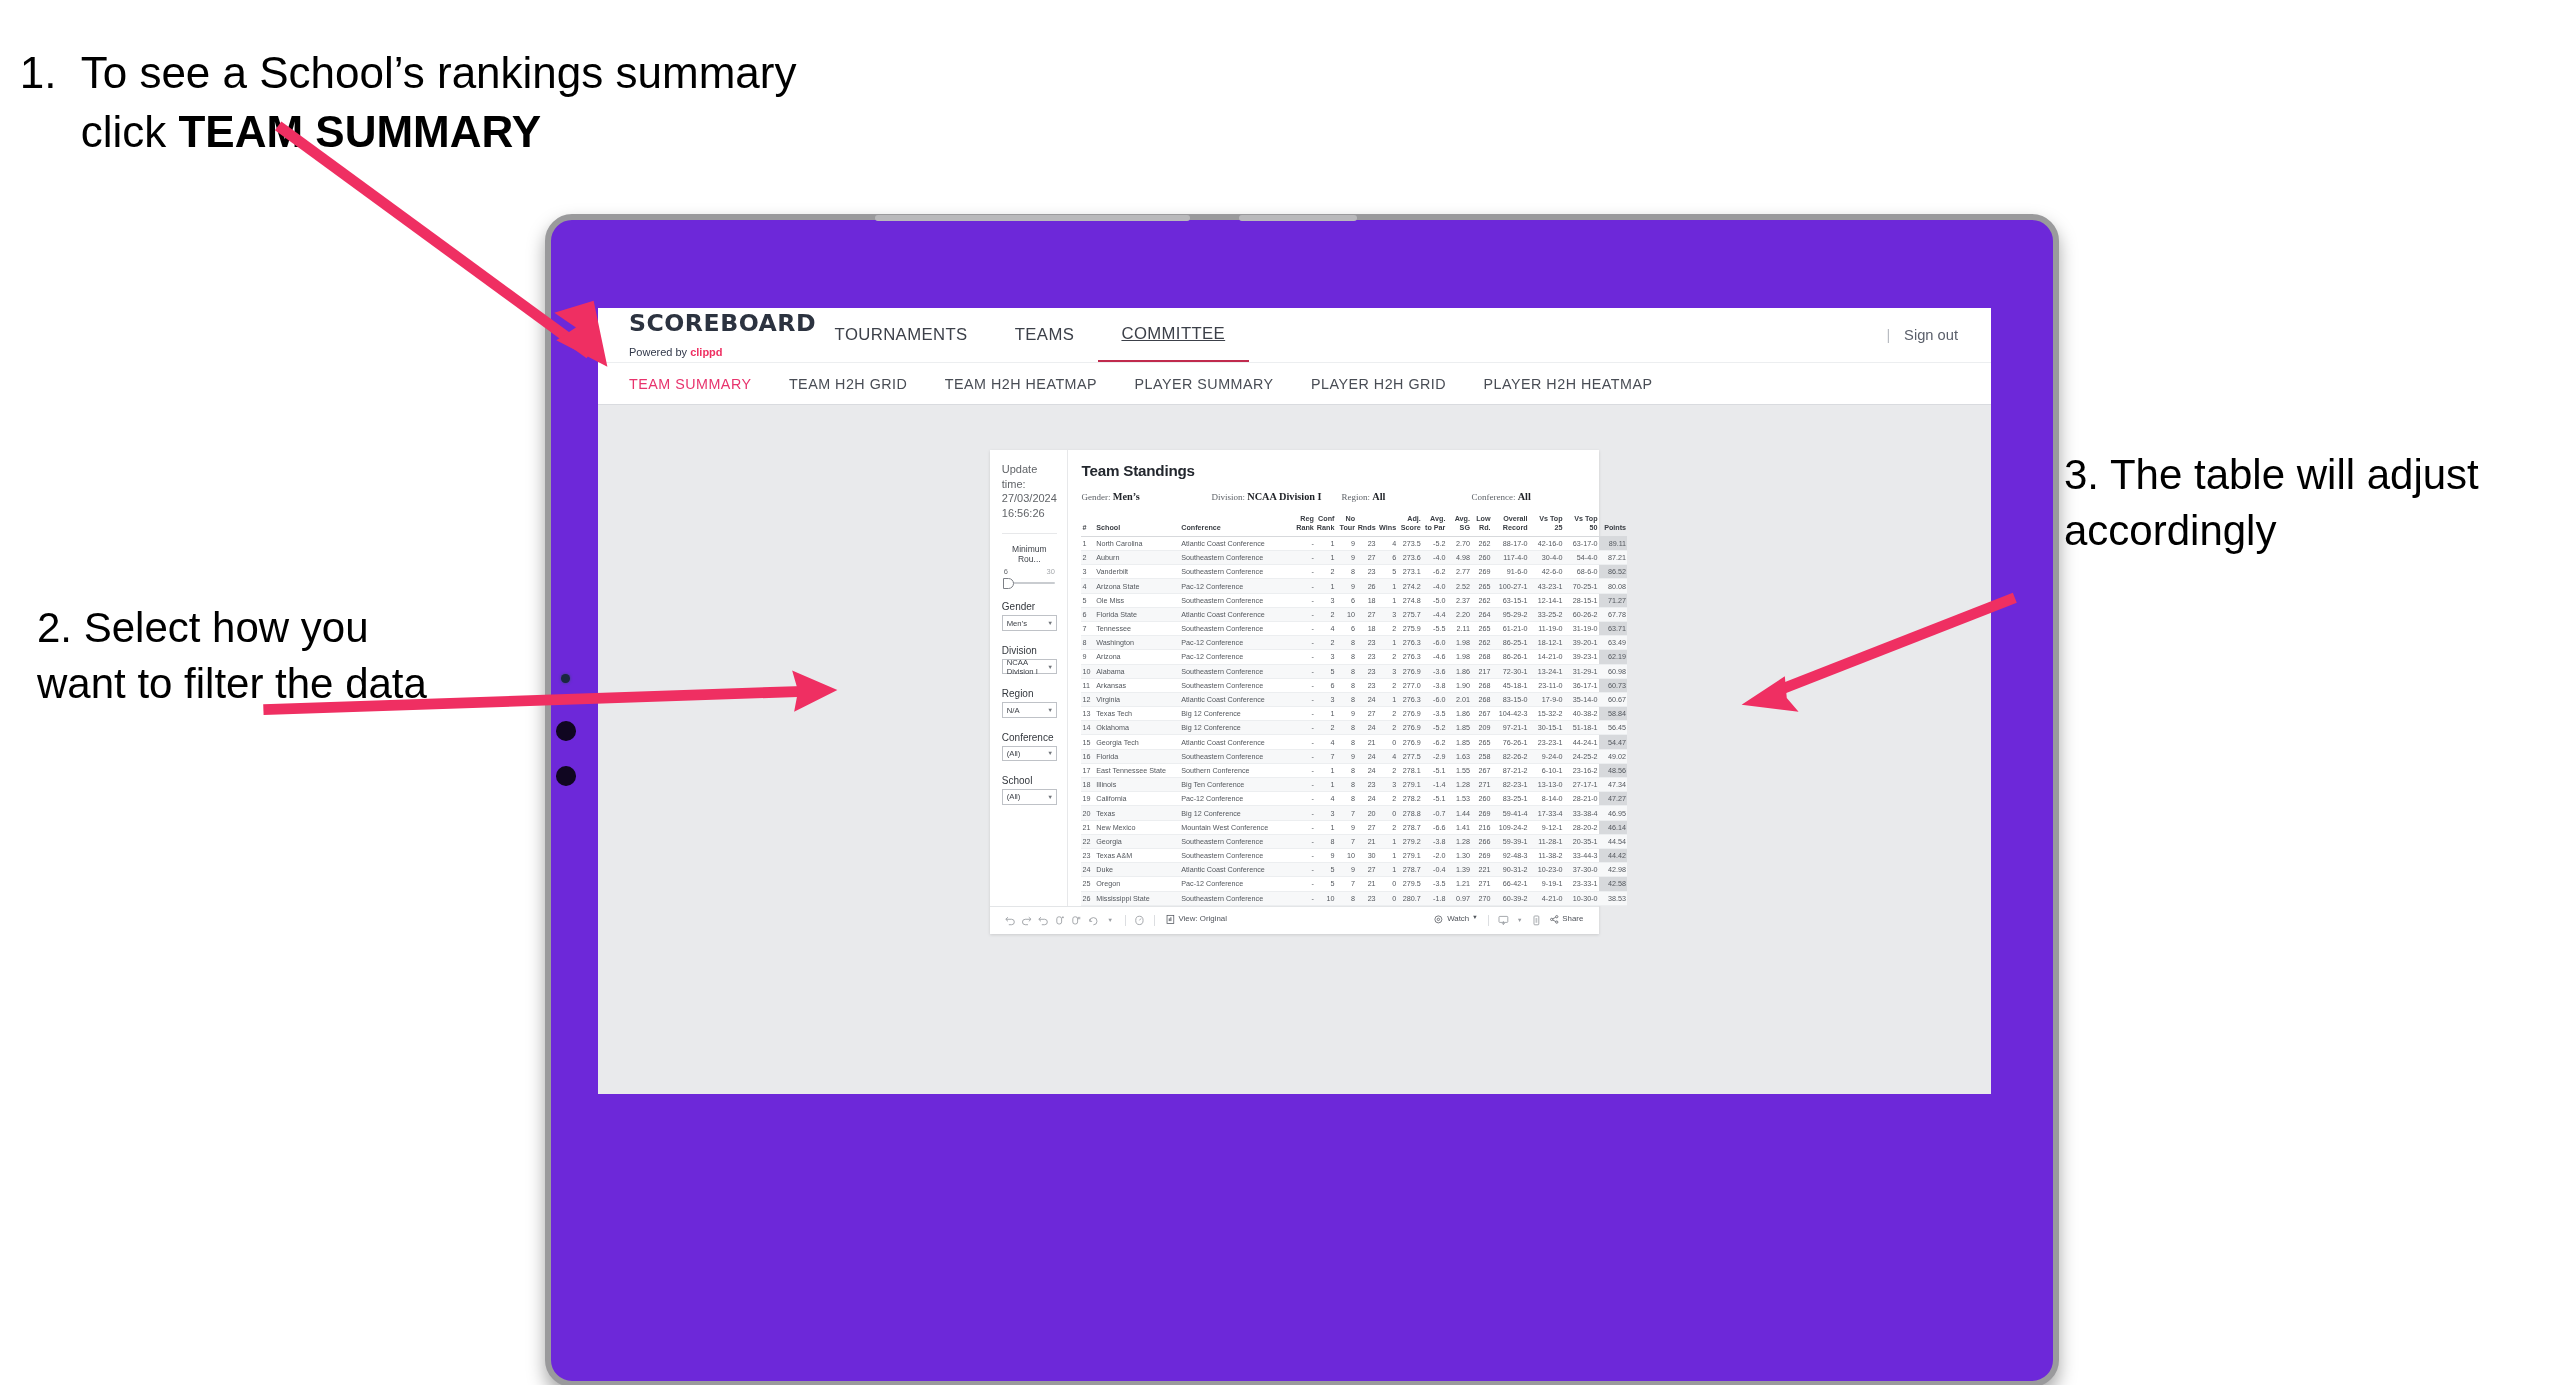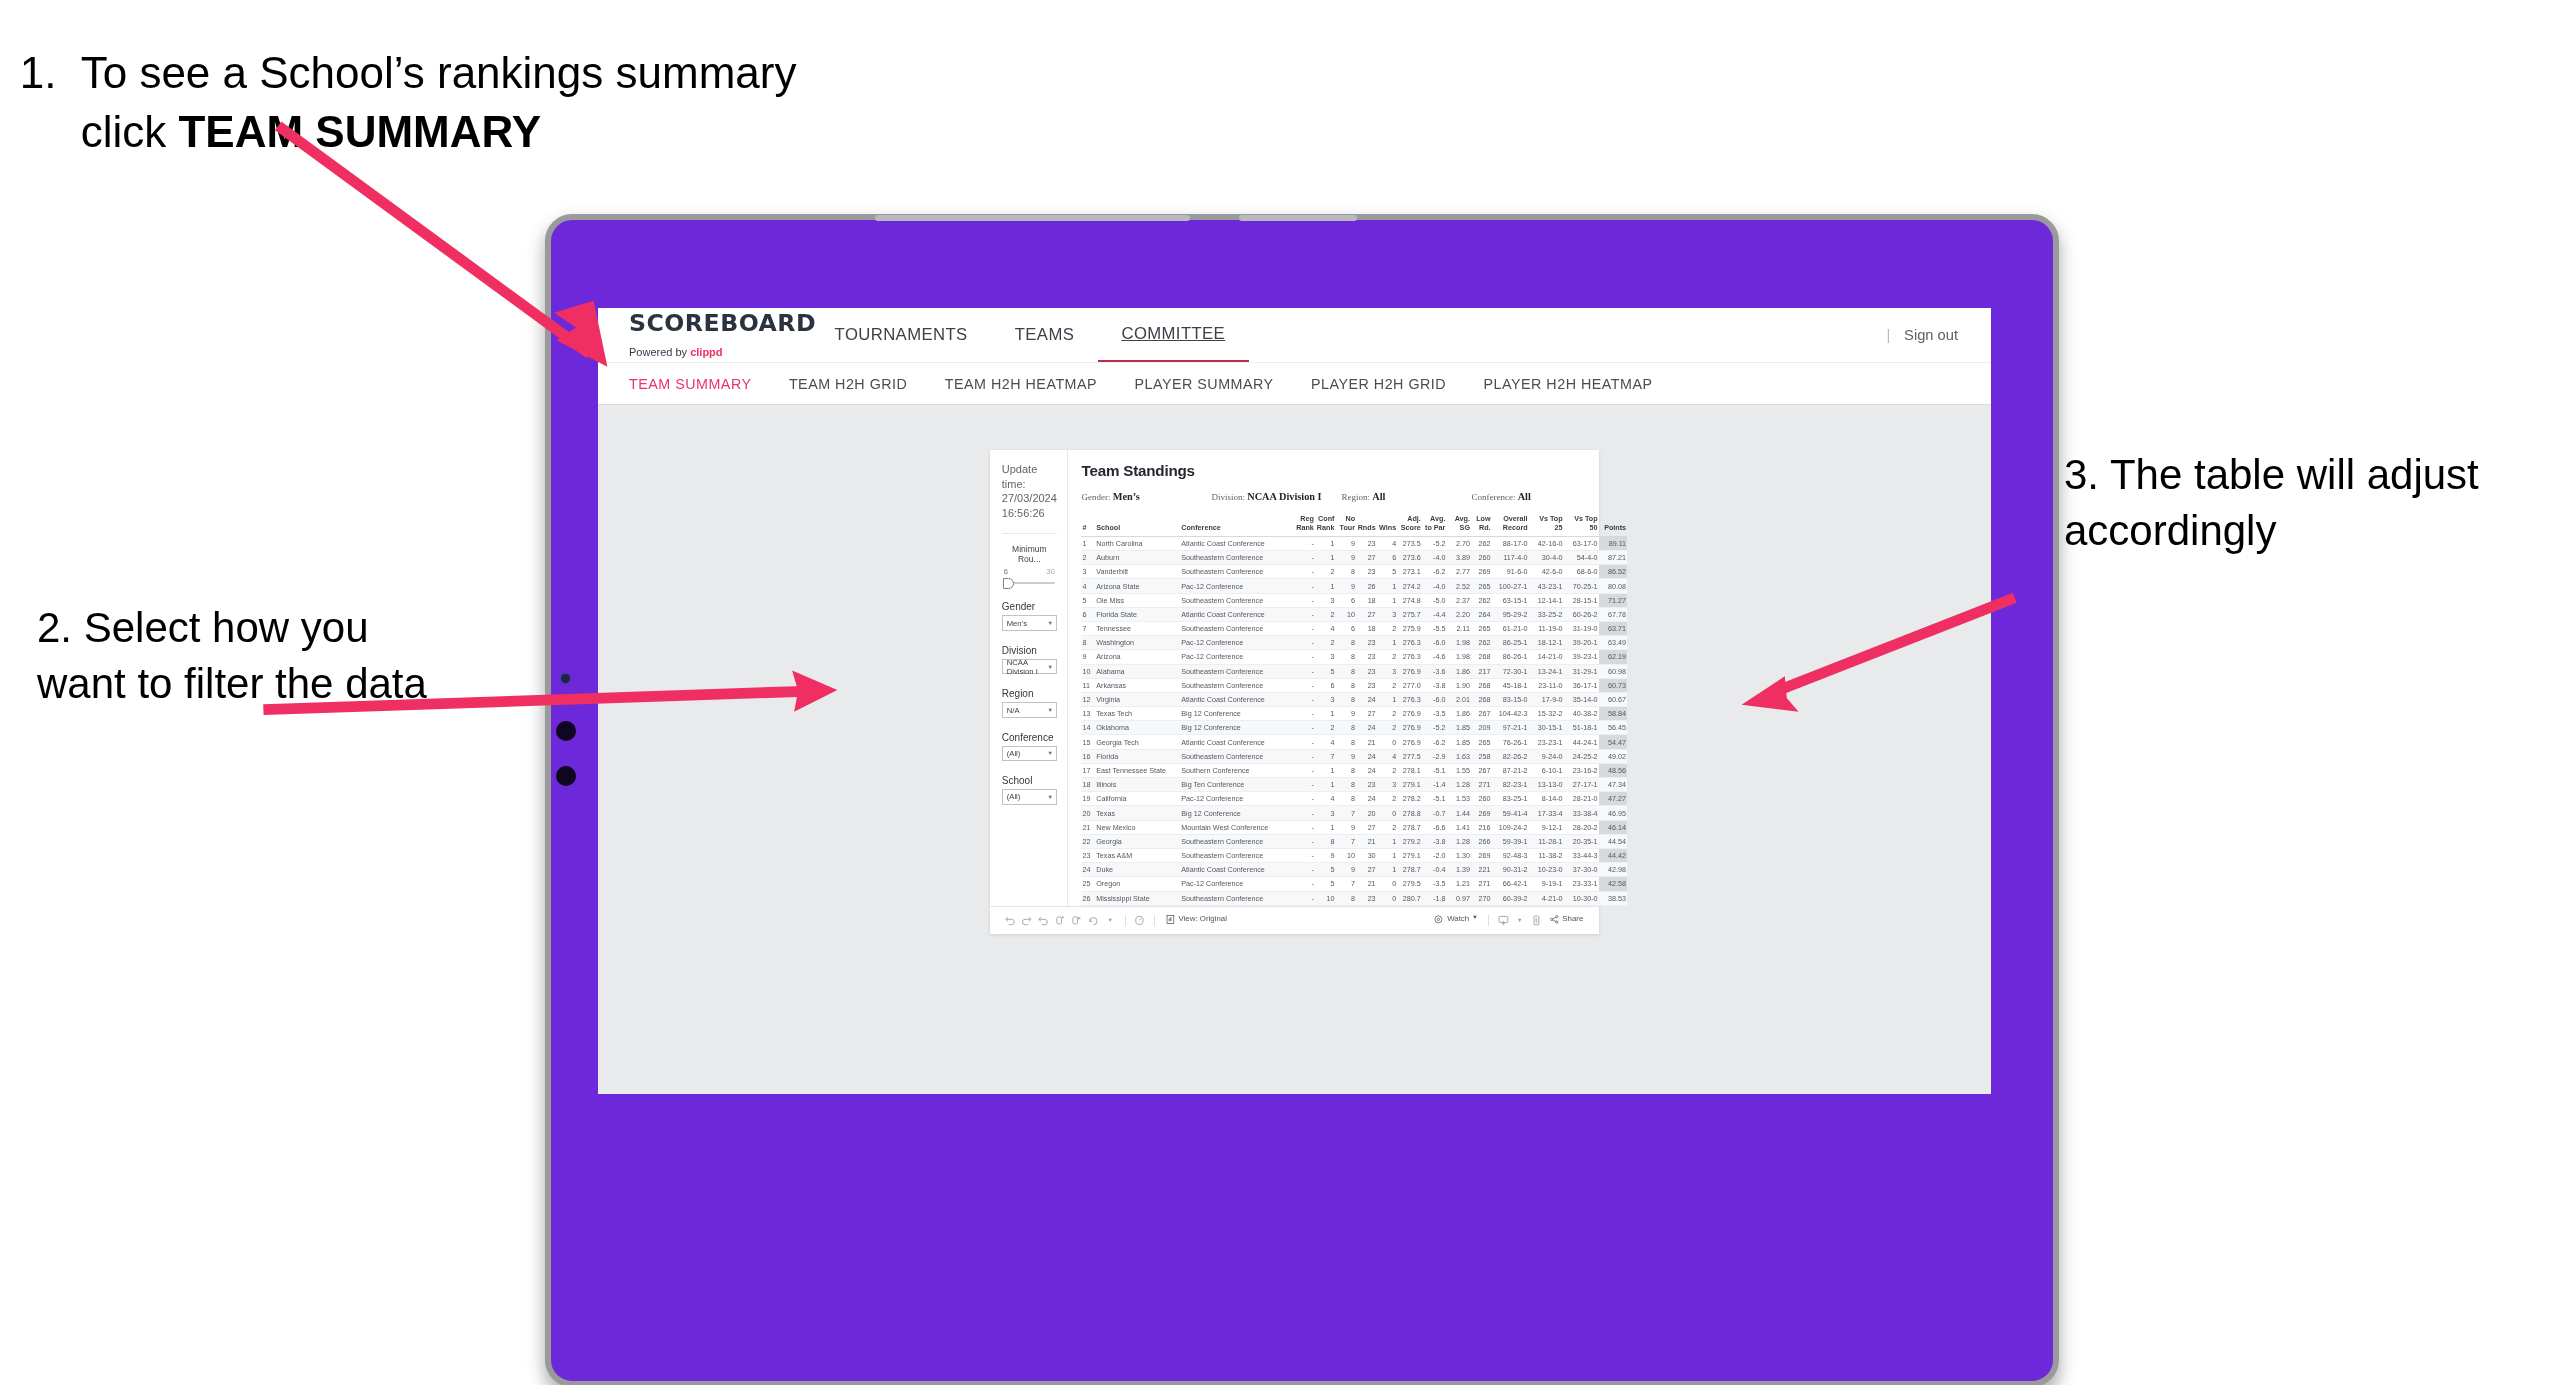--- a/index.html
+++ b/index.html
@@ -296,21 +296,21 @@
                     <td class="l">2</td>
                     <td class="l">Auburn</td>
                     <td class="l">Southeastern Conference</td>
                     <td>-</td>
                     <td>1</td>
                     <td>9</td>
                     <td>27</td>
                     <td>6</td>
                     <td>273.6</td>
                     <td>-4.0</td>
-                    <td>3.89</td>
+                    <td>4.98</td>
                     <td>260</td>
                     <td>117-4-0</td>
                     <td>30-4-0</td>
                     <td>54-4-0</td>
                     <td class="pts">87.21</td>
                   </tr>
                   <tr>
                     <td class="l">3</td>
                     <td class="l">Vanderbilt</td>
                     <td class="l">Southeastern Conference</td>

